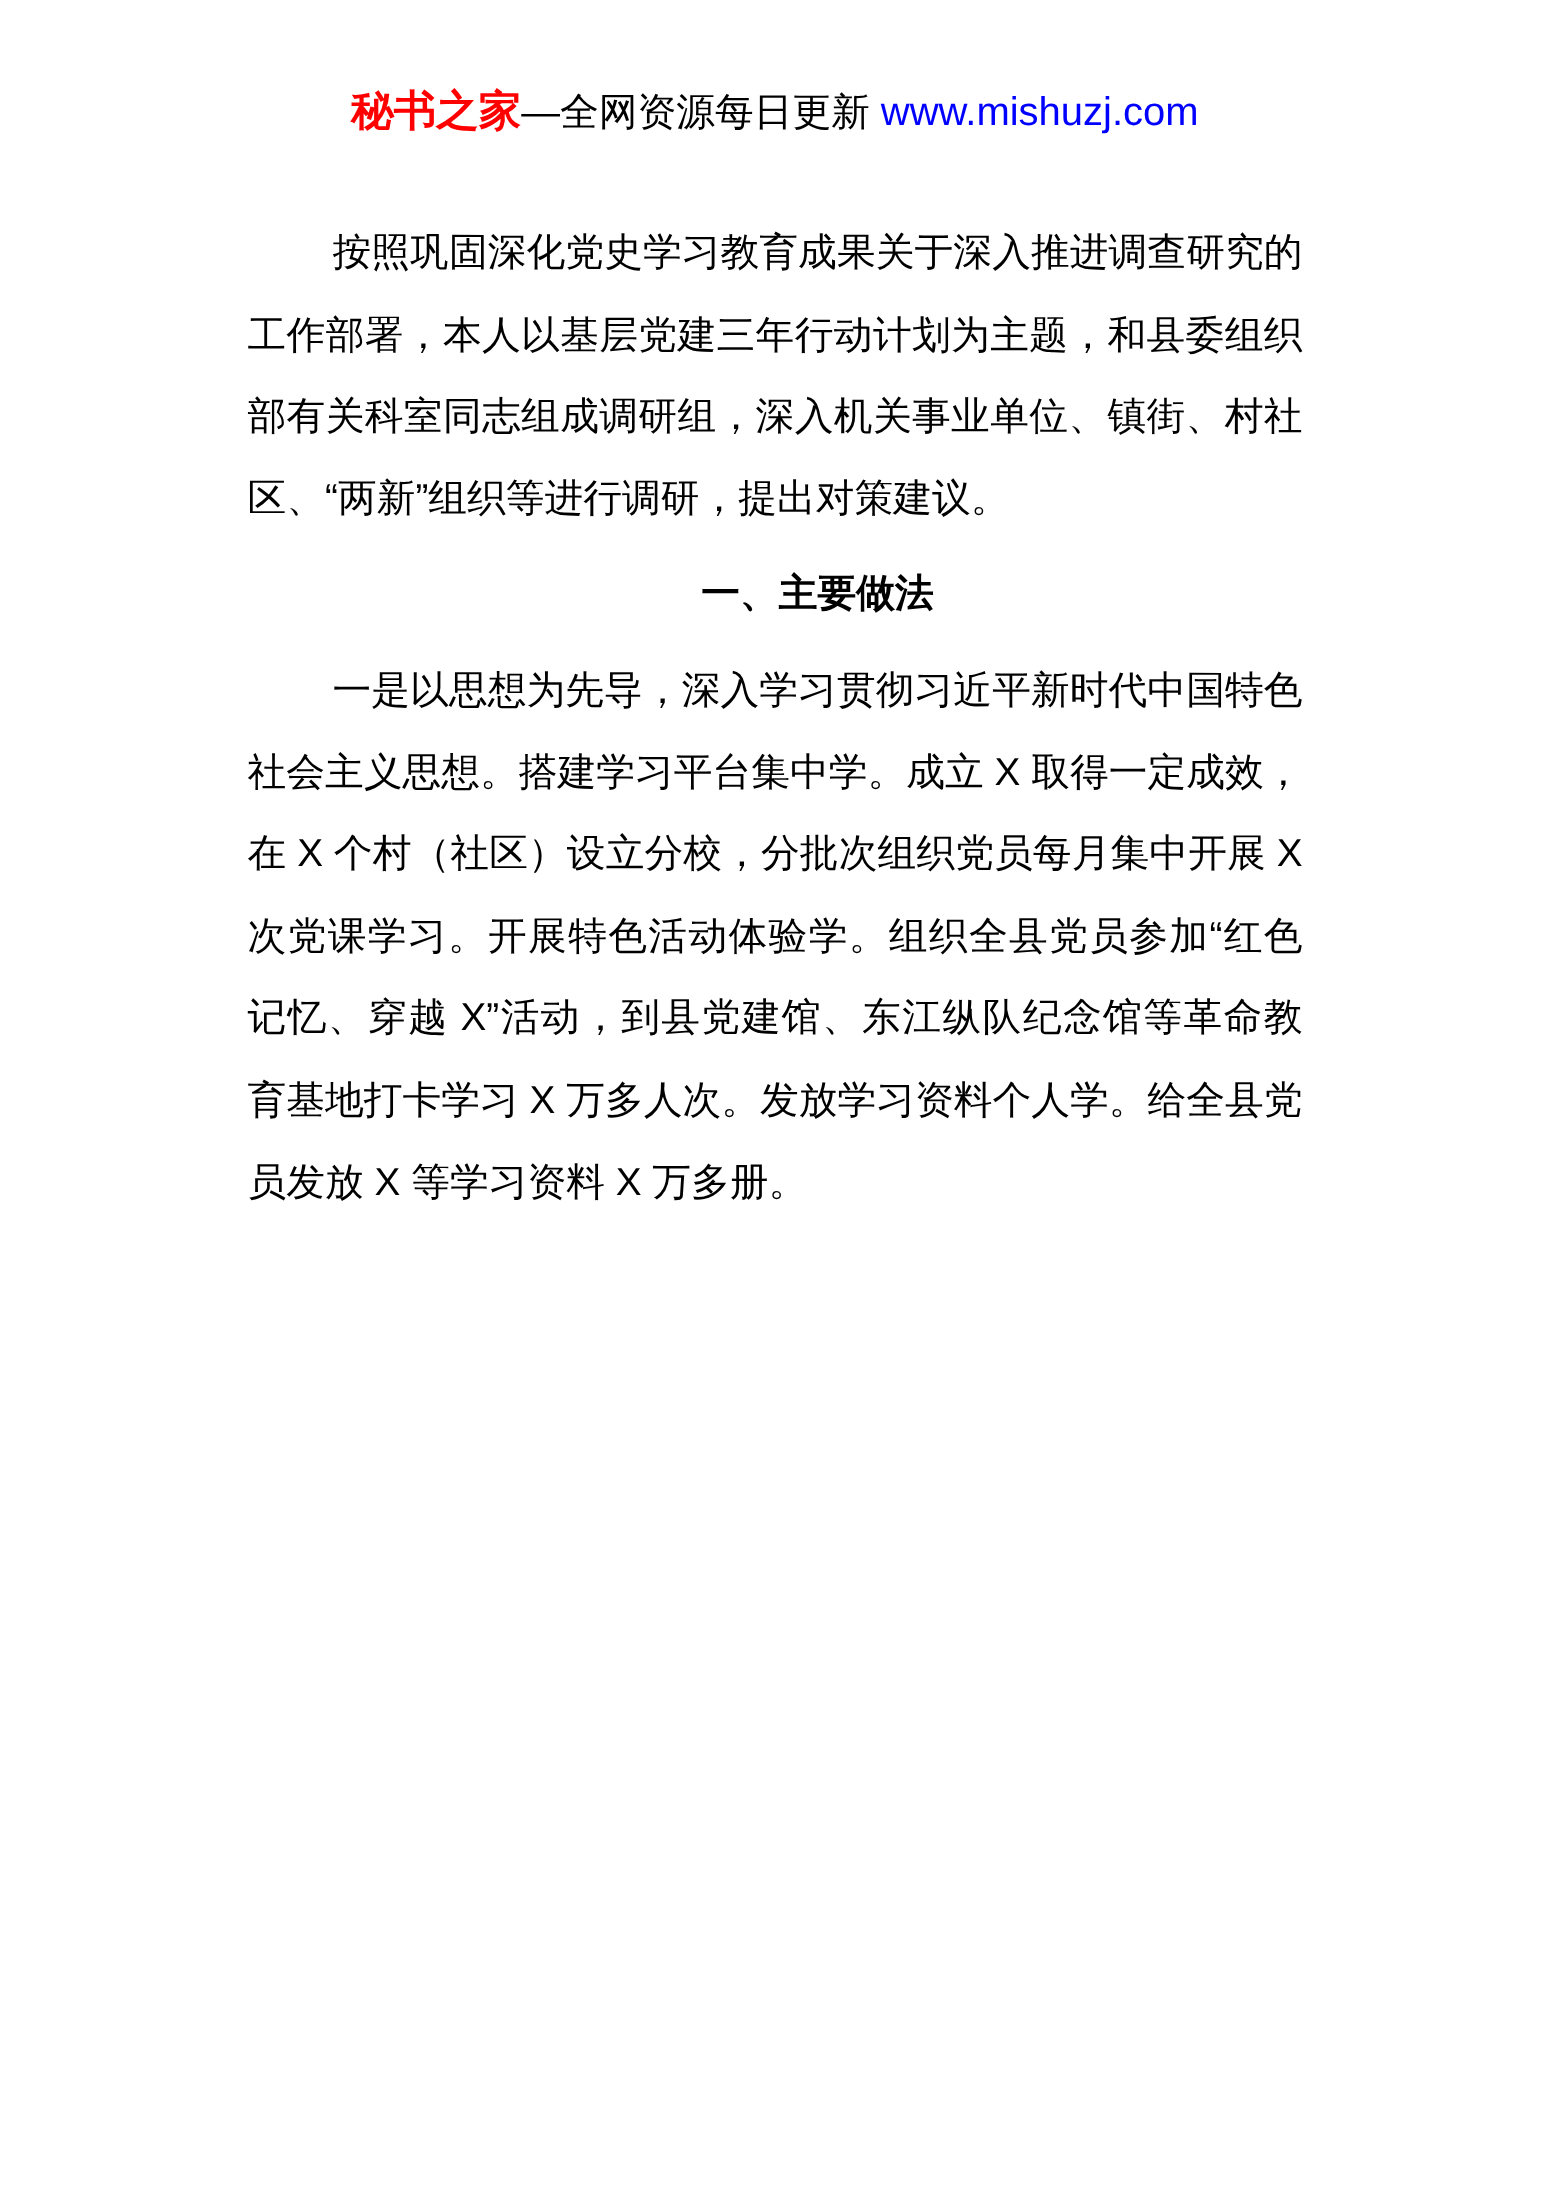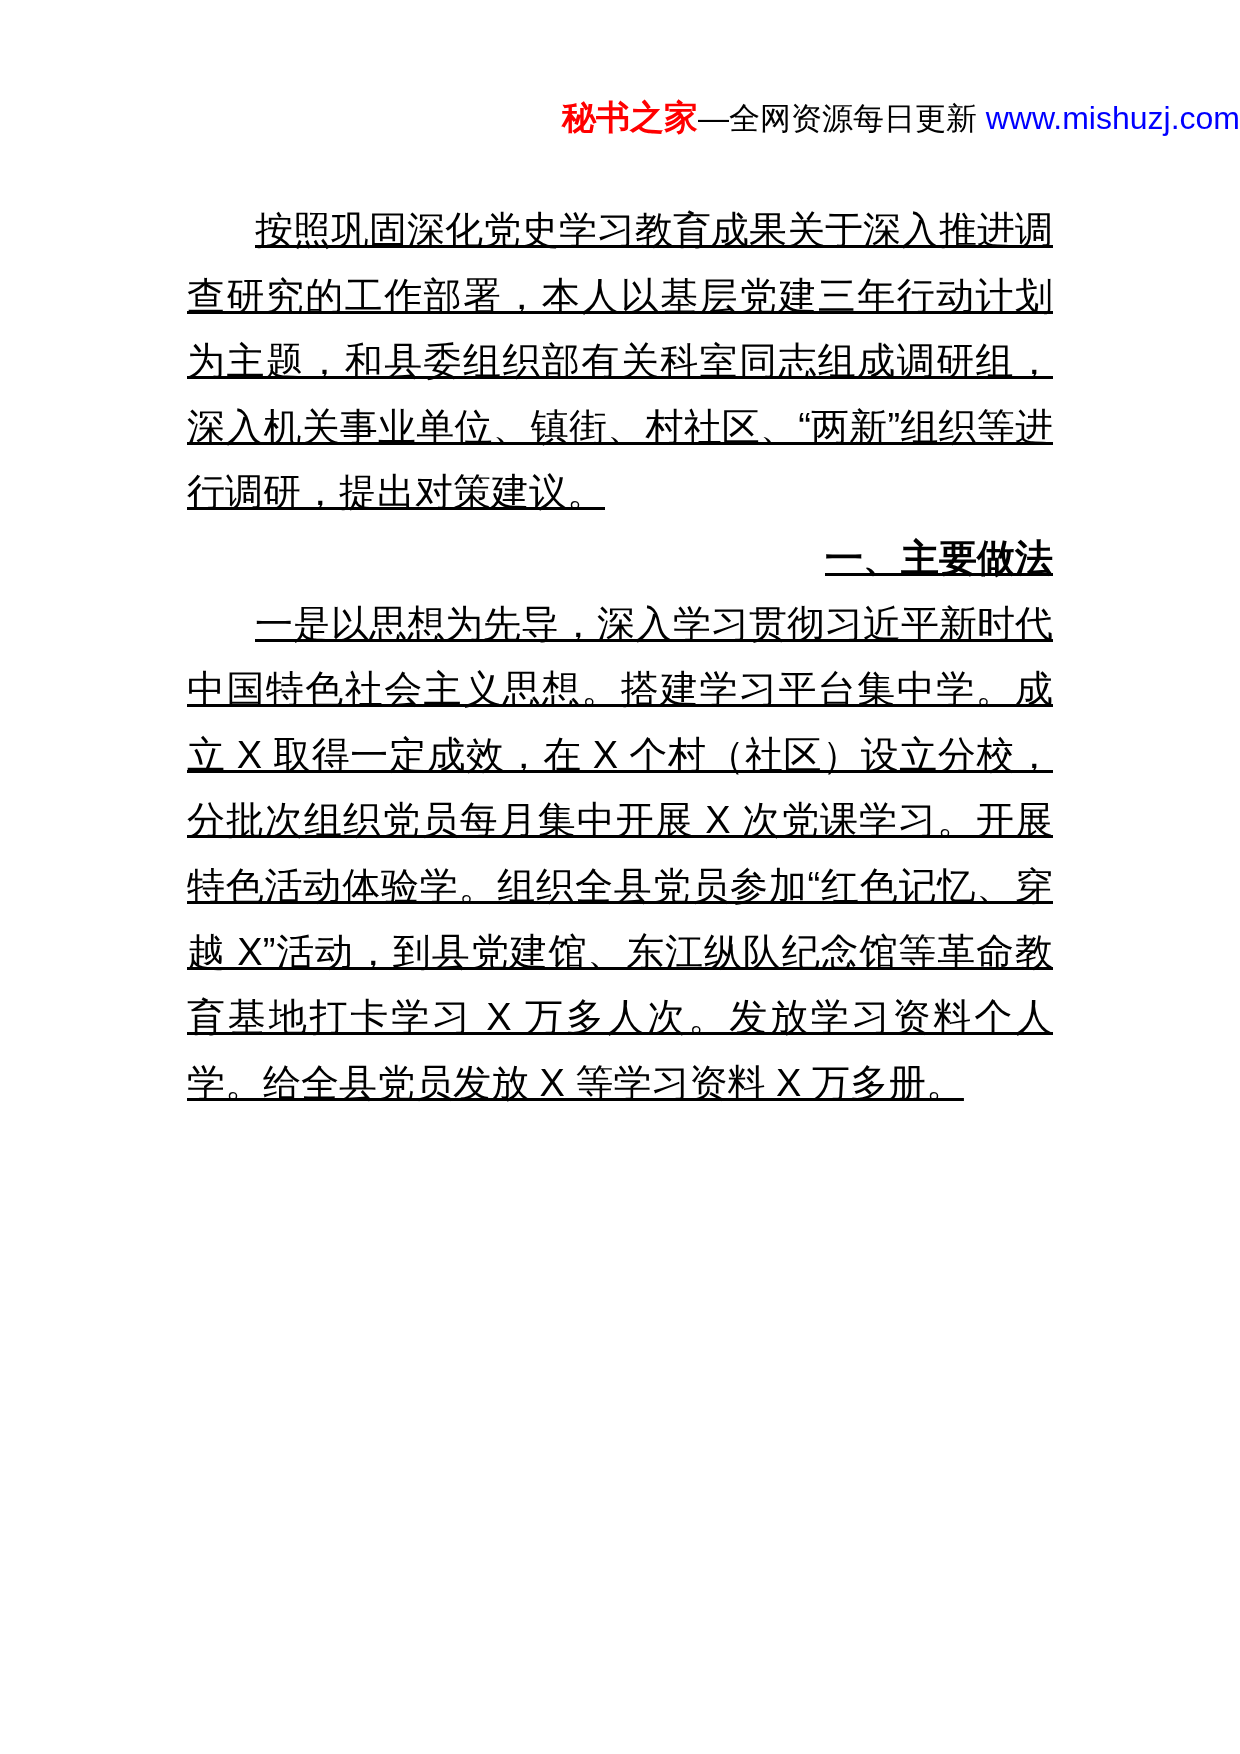--- a/index.html
+++ b/index.html
@@ -11,22 +11,22 @@
     position: relative;
     width: 1240px;
     height: 1754px;
     background: #ffffff;
     overflow: hidden;
     box-sizing: border-box;
     font-family: "Liberation Sans", "DejaVu Sans", sans-serif;
     color: #000000;
   }
   .header {
-    padding-top: 96px;
-    text-align: right;
+    padding-top: 68px;
+    text-align: center;
     font-size: 31px;
     line-height: 42px;
     white-space: nowrap;
   }
   .site-name {
     font-weight: bold;
     font-size: 34px;
   }
   .tagline {
     font-size: 31px;
@@ -41,31 +41,30 @@
     text-align: center;
     font-size: 46px;
     line-height: 68px;
     font-weight: bold;
   }
   .content {
     width: 866px;
     margin: 58px auto 0 auto;
   }
   .para {
-    margin: 0;
-    font-size: 38px;
+    margin: 11px;
+    font-size: 31px;
     line-height: 65.6px;
     text-align: justify;
     text-justify: inter-character;
     text-indent: 68px;
-    text-decoration: underline;
   }
   .para.heading {
     font-weight: bold;
-    text-align: right;
+    text-align: center;
   }
 </style>
 </head>
 <body>
 
 <div class="page">
   <div class="header"><span class="site-name" style="color: rgb(255, 0, 0);">秘书之家</span><span class="tagline" style="color: rgb(0, 0, 0);">—全网资源每日更新 </span><span class="site-url" style="color: rgb(0, 0, 255);">www.mishuzj.com</span></div>
 
 
   <div class="content">

